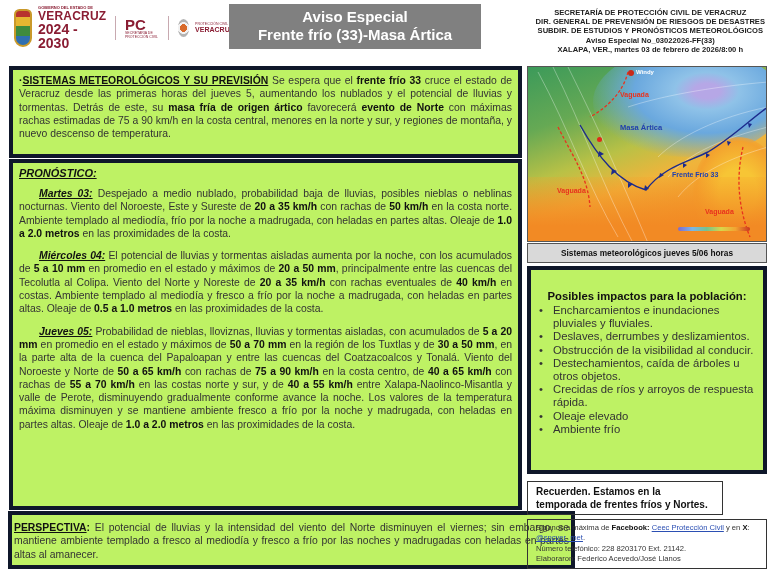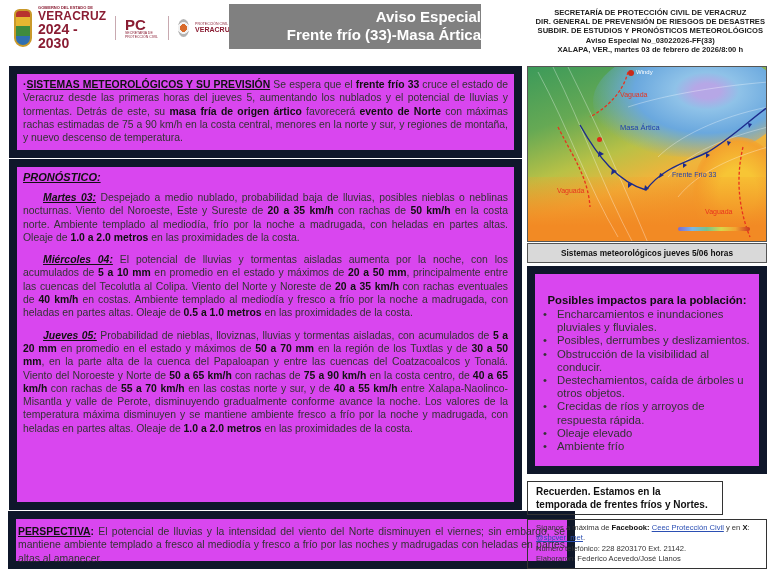--- a/index.html
+++ b/index.html
@@ -15,44 +15,44 @@
   .gov .years { font-size: 14px; color: #8a1d33; font-weight: bold; }
   .sep { width: 1px; height: 24px; background: #c8a9b0; margin: 0 3px; }
   .pc { display: flex; flex-direction: column; line-height: 1; }
   .pc .pcbig { font-size: 15px; font-weight: bold; color: #8a1d33; }
   .pc .pcsmall { font-size: 3.5px; color: #8a1d33; width: 34px; }
   .pcseal { width: 18px; height: 18px; border-radius: 50%; background: radial-gradient(circle, #d86a2b 0 35%, #f2f2f2 36% 55%, #b3b3b3 56%); }
   .pcver { display: flex; flex-direction: column; line-height: 1; }
   .pcver .s1 { font-size: 3.5px; color: #8a1d33; }
   .pcver .s2 { font-size: 7px; font-weight: bold; color: #8a1d33; }
 
-  .titlebox { position: absolute; left: 229px; top: 4px; width: 252px; height: 45px; background: #808080; color: #fff; text-align: right; font-weight: bold; font-size: 15px; line-height: 18px; padding-top: 4px; }
+  .titlebox { position: absolute; left: 229px; top: 4px; width: 252px; height: 45px; background: #808080; color: #fff; text-align: center; font-weight: bold; font-size: 15px; line-height: 18px; padding-top: 4px; }
 
   .secretaria { position: absolute; right: 8px; top: 8px; text-align: center; font-size: 7.6px; line-height: 9.2px; font-weight: bold; color: #222; }
 
   
-  .panel { position: absolute; border: 8px solid #0f172a; background: #d946ef; }
+  .panel { position: absolute; border: 4px solid #0f172a; background: #bef264; }
   p.body { font-size: 10.4px; line-height: 13.3px; text-align: justify; color: #333; }
   b, .bold { color: #111; font-weight: bold; }
   .uline { text-decoration: underline; }
 
   .sistemas { left: 9px; top: 66px; width: 513px; height: 92px; padding: 4px 6px; }
   .pronostico { left: 9px; top: 159px; width: 513px; height: 351px; padding: 4px 6px; }
   .perspectiva { left: 8px; top: 511px; width: 567px; height: 58px; padding: 6px 2px; }
 
   .pron-title { font-size: 11px; font-weight: bold; font-style: italic; text-decoration: underline; color: #111; margin-bottom: 8px; }
   .day { margin-bottom: 9px; }
   .daylabel { font-style: italic; font-weight: bold; text-decoration: underline; color: #111; padding-left: 20px; }
 
   
   .mapbox { position: absolute; left: 527px; top: 66px; width: 240px; height: 176px; border: 1px solid #555; overflow: hidden; background: linear-gradient(160deg, #3c9a5a 0%, #66a954 25%, #b9c146 45%, #f0b43b 60%, #f39a2c 80%, #f07f22 100%); }
   .map-cold { position: absolute; left: 65px; top: -20px; width: 190px; height: 110px; border-radius: 50%; background: radial-gradient(ellipse at 60% 40%, #b6a7e6 0 8%, #8fc2e8 20%, #6aa8de 45%, rgba(90,160,190,0) 75%); }
   .map-warm { position: absolute; left: 165px; top: 70px; width: 90px; height: 110px; border-radius: 50%; background: radial-gradient(ellipse, #f7c535 0 30%, #f3a22e 65%, rgba(243,162,46,0) 80%); }
   .map-sea { position: absolute; left: 0; top: 110px; width: 240px; height: 70px; background: linear-gradient(180deg, rgba(244,160,43,0.2), #f28a24 70%); }
-  .map-label { position: absolute; font-size: 7px; font-weight: normal; }
+  .map-label { position: absolute; font-size: 7px; font-weight: bold; }
   .maplegend { position: absolute; left: 150px; top: 160px; width: 72px; height: 4px; background: linear-gradient(90deg, #7e6ad0, #7bb6e8, #76c28e, #d8d64a, #f2a331, #c9361f); border-radius: 2px; }
   .windy-dot { position: absolute; left: 100px; top: 3px; width: 6px; height: 6px; border-radius: 50%; background: #c92a1a; }
   .red-dot { position: absolute; left: 69px; top: 70px; width: 5px; height: 5px; border-radius: 50%; background: #e02a1a; }
 
   .mapcaption { position: absolute; left: 527px; top: 243px; width: 240px; height: 20px; background: #d9d9d9; border: 1px solid #555; font-size: 8.3px; font-weight: bold; color: #111; text-align: center; line-height: 18px; }
 
   .impactos { left: 527px; top: 266px; width: 240px; height: 208px; padding: 20px 8px; }
   .impactos h3 { font-size: 11.3px; font-weight: bold; text-align: center; line-height: 13px; color: #111; }
   .impactos ul { list-style: none; margin-top: 1px; }
   .impactos li { font-size: 11.3px; line-height: 13.2px; color: #333; padding-left: 14px; position: relative; }
@@ -157,21 +157,21 @@
   <span class="map-label" style="left:177px;top:141px;color:#e8321e;">Vaguada</span>
   <div class="red-dot"></div>
   <div class="maplegend"></div>
 </div>
 <div class="mapcaption">Sistemas meteorológicos jueves 5/06 horas</div>
 
 <div class="panel impactos">
   <h3>Posibles impactos para la población:</h3>
   <ul>
     <li>Encharcamientos e inundaciones pluviales y fluviales.</li>
-    <li>Posibles, derrumbes y deslizamientos.</li>
+    <li>Deslaves, derrumbes y deslizamientos.</li>
     <li>Obstrucción de la visibilidad al conducir.</li>
     <li>Destechamientos, caída de árboles u otros objetos.</li>
     <li>Crecidas de ríos y arroyos de respuesta rápida.</li>
     <li>Oleaje elevado</li>
     <li>Ambiente frío</li>
   </ul>
 </div>
 
 <div class="recuerden">Recuerden. Estamos en la temporada de frentes fríos y Nortes.</div>
 

